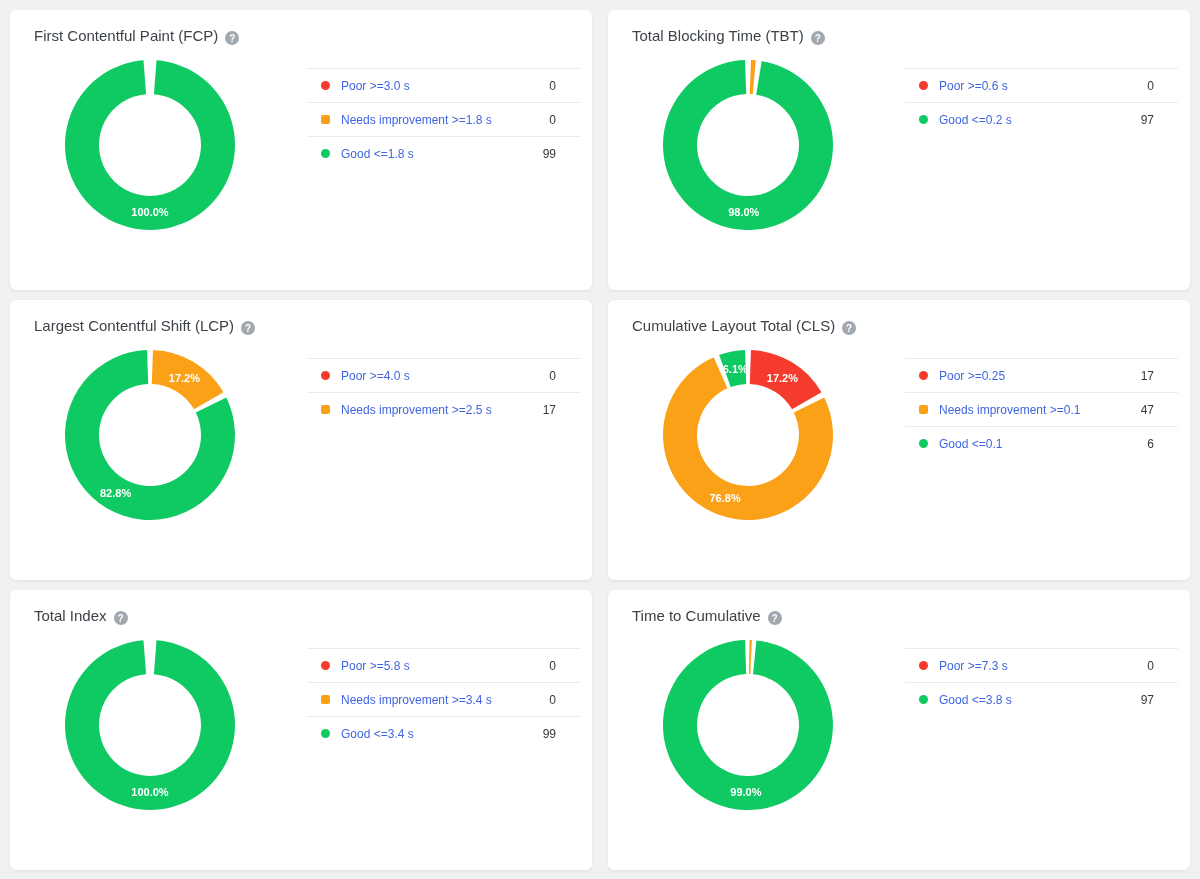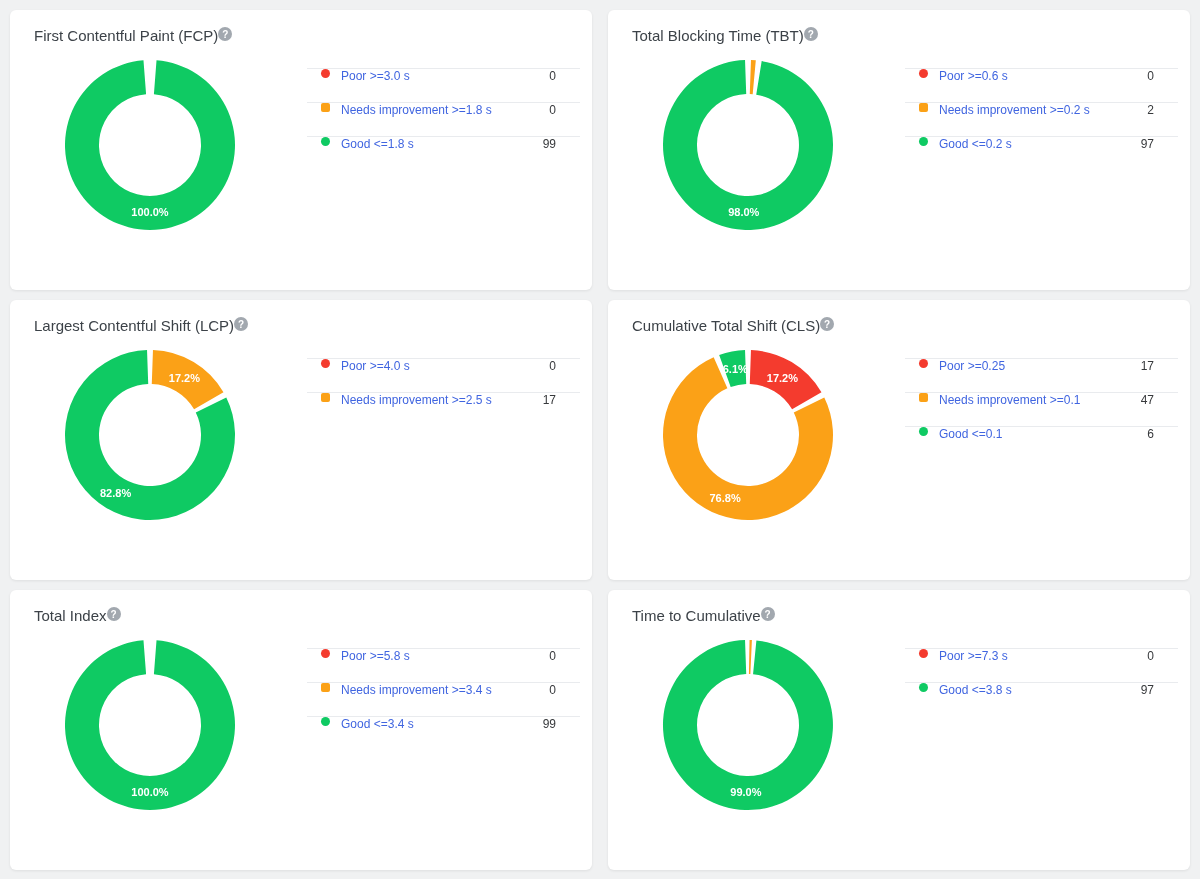--- a/index.html
+++ b/index.html
@@ -19,21 +19,21 @@
     width:582px;
     height:280px;
     background:#ffffff;
     border-radius:6px;
     box-shadow:0 1px 3px rgba(0,0,0,0.08);
     overflow:hidden;
   }
   .card-title-row {
     position:absolute;
     top:17px; left:24px;
-    display:flex; align-items:flex-start; 
+    display:flex; align-items:flex-end; gap:7px;
   }
   .card-title {
     margin:0;
     font-size:15px;
     font-weight:400;
     color:#3c4248;
     line-height:18px;
   }
   .help-icon {
     width:14px; height:14px;
@@ -57,21 +57,21 @@
     fill:#ffffff;
     font-family:"Liberation Sans", sans-serif;
   }
   .legend {
     position:absolute;
     left:297px; top:58px;
     width:273px;
   }
   .legend-row {
     display:flex;
-    align-items:flex-start;
+    align-items:center;
     height:34px;
     border-top:1px solid #e9ebee;
     padding:0 24px 0 14px;
     box-sizing:border-box;
     cursor:pointer;
   }
   .marker {
     width:9px; height:9px;
     border-radius:50%;
     margin-right:11px;
@@ -138,25 +138,20 @@
         </svg>
     </div>
     <div class="legend">
 
     <div class="legend-row">
         <span class="marker poor" style="background: rgb(244, 59, 46);"></span>
         <span class="legend-label">Poor &gt;=0.6 s</span>
         <span class="legend-value">0</span>
       </div>
         <div class="legend-row">
-        <span class="marker needs_improvement" style="background: rgb(251, 161, 23);"></span>
-        <span class="legend-label">Needs improvement &gt;=0.2 s</span>
-        <span class="legend-value">2</span>
-      </div>
-        <div class="legend-row">
         <span class="marker good" style="background: rgb(15, 202, 99);"></span>
         <span class="legend-label">Good &lt;=0.2 s</span>
         <span class="legend-value">97</span>
       </div>
       </div>
   </section>
 
   <section class="card">
     <header class="card-title-row">
       <h2 class="card-title">Largest Contentful Shift (LCP)</h2>
@@ -180,21 +175,21 @@
         <div class="legend-row">
         <span class="marker needs_improvement" style="background: rgb(251, 161, 23);"></span>
         <span class="legend-label">Needs improvement &gt;=2.5 s</span>
         <span class="legend-value">17</span>
       </div>
       </div>
   </section>
 
   <section class="card">
     <header class="card-title-row">
-      <h2 class="card-title">Cumulative Total Shift (CLS)</h2>
+      <h2 class="card-title">Cumulative Layout Total (CLS)</h2>
       <span class="help-icon">?</span>
     </header>
     <div class="donut-wrap">
       <svg width="200" height="200" viewBox="0 0 200 200">
           <path d="M102.97 15.05 A85 85 0 0 1 173.48 57.27 L144.09 74.36 A51 51 0 0 0 101.78 49.03 Z" fill="#f43b2e"></path>
           <text x="134.4" y="42.5" text-anchor="middle" dominant-baseline="central" class="slice-label">17.2%</text>
           <path d="M176.28 62.50 A85 85 0 1 1 65.67 22.24 L79.40 53.34 A51 51 0 1 0 145.77 77.50 Z" fill="#fba117"></path>
           <text x="77.1" y="163.0" text-anchor="middle" dominant-baseline="central" class="slice-label">76.8%</text>
           <path d="M71.18 20.03 A85 85 0 0 1 97.03 15.05 L98.22 49.03 A51 51 0 0 0 82.71 52.02 Z" fill="#0fca63"></path>
           <text x="87.3" y="34.2" text-anchor="middle" dominant-baseline="central" class="slice-label">6.1%</text>

